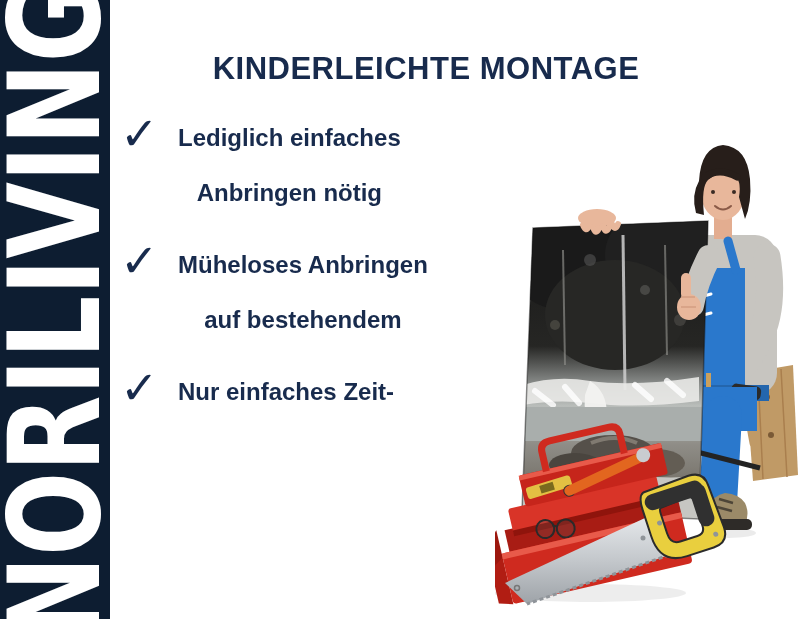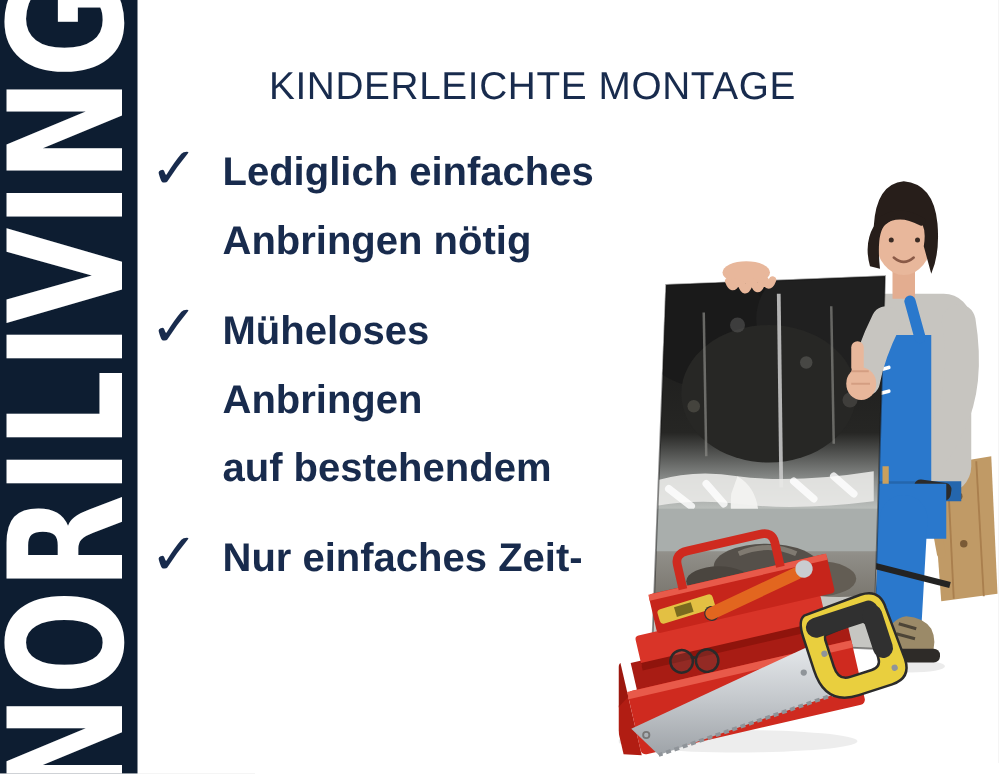--- a/index.html
+++ b/index.html
@@ -14,33 +14,33 @@
     position:absolute;left:50%;top:50%;
     transform:translate(-50%,-50%) rotate(-90deg) scale(1,1.28);
     white-space:nowrap;
     font-family:"DejaVu Sans","Liberation Sans",sans-serif;
     font-weight:bold;font-size:99px;letter-spacing:0px;
     color:#fff;line-height:1;
   }
   
   .headline{
     position:absolute;left:143px;top:30px;width:566px;
-    text-align:center;font-size:31px;font-weight:normal;letter-spacing:.5px;
+    text-align:center;font-size:31px;font-weight:bold;letter-spacing:.5px;
     color:var(--ink,#182b4d);
   }
   
   .benefits{position:absolute;left:120px;top:110px;width:390px;}
   .benefit{display:flex;align-items:flex-start;margin-bottom:17px;}
   .check{
     flex:none;width:58px;
     font-family:"DejaVu Sans",sans-serif;
     font-size:46px;line-height:55px;font-weight:normal;
     color:var(--ink,#182b4d);transform:translateY(-3px);
   }
-  .benefit-text{font-size:32px;font-weight:bold;line-height:55px;color:var(--ink,#182b4d);}
+  .benefit-text{font-size:24px;font-weight:bold;line-height:55px;color:var(--ink,#182b4d);text-align:center;}
   .benefit-text span{display:block;}
   
   .photo{position:absolute;left:495px;top:85px;width:304px;height:534px;}
 </style>
 </head>
 <body>
 
 <div class="stage">
 
   <aside class="sidebar">

